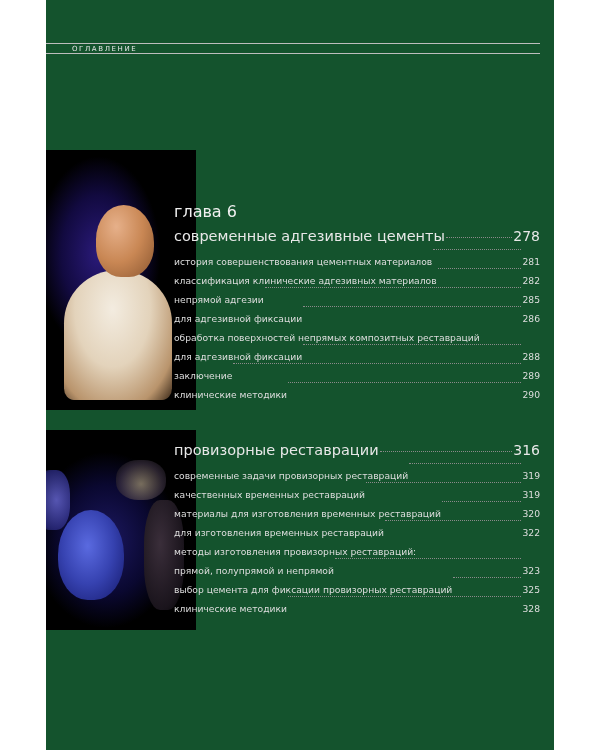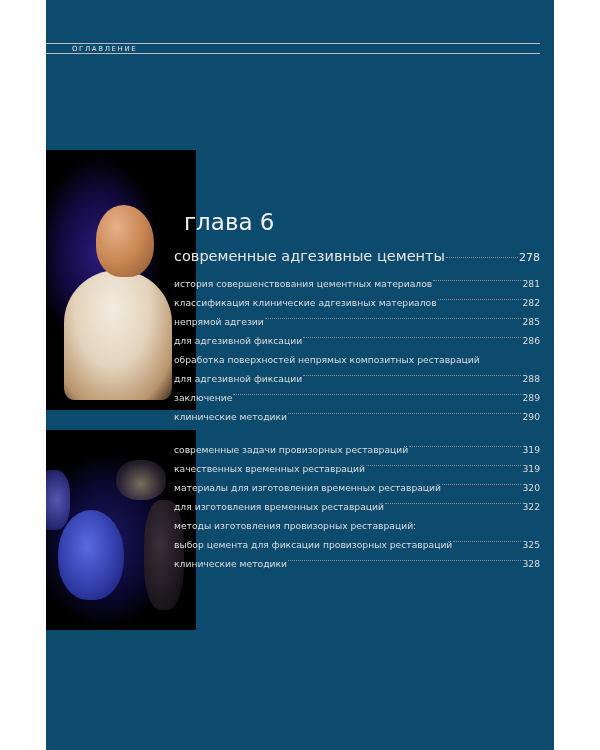--- a/index.html
+++ b/index.html
@@ -1,21 +1,21 @@
 <!DOCTYPE html>
 <html><head>
 <meta charset="utf-8">
 <style>
   html, body { margin: 0; padding: 0; }
   body {
     width: 600px; height: 750px; background: #ffffff; position: relative; overflow: hidden;
     font-family: "DejaVu Sans", sans-serif;
   }
   .page {
-    position: absolute; left: 46px; top: 0; width: 508px; height: 750px; background: #0c4a6e; overflow: hidden;
+    position: absolute; left: 46px; top: 0; width: 508px; height: 750px; background: #14532d; overflow: hidden;
   }
   .rule { position: absolute; left: 0; width: 494px; height: 1px; background: #bdbdbd; }
   .rule.top { top: 43px; }
   .rule.bottom { top: 53px; }
   .section-label {
     position: absolute; left: 26px; top: 45px; font-size: 7px; letter-spacing: 1.6px; color: #e6e6e6; line-height: 8px;
   }
   
   .photo { position: absolute; overflow: hidden; }
   .photo1 { left: 0; top: 150px; width: 150px; height: 260px;
@@ -32,25 +32,25 @@
     background: radial-gradient(ellipse at 60% 50%, #6a6ad8 0%, #2a2a80 70%, #000 100%); opacity: .8; }
   .tooth-back { position: absolute; left: 70px; top: 30px; width: 50px; height: 40px; border-radius: 45%;
     background: radial-gradient(ellipse at 50% 60%, #a89a7a 0%, #3a3040 60%, #000 100%); opacity: .7; }
   .tooth-right { position: absolute; left: 98px; top: 70px; width: 40px; height: 110px; border-radius: 40%;
     background: radial-gradient(ellipse at 40% 40%, #3a2e3a 0%, #1a141c 70%, #000 100%); }
 
   
   .chapter { position: absolute; left: 128px; width: 366px; color: #e8e8e8; }
   .chapter1 { top: 198px; }
   .chapter2 { top: 440px; }
-  .ch-number { font-size: 23px; line-height: 28px; color: #f0f0f0; font-weight: normal; margin: 10px; }
-  .ch-title-row { display: flex; align-items: baseline; font-size: 14.5px; line-height: 20px; margin-top: 6px; margin-bottom: 6px; }
-  .ch-title-row .page-num { font-size: 11px; }
+  .ch-number { font-size: 16px; line-height: 28px; color: #f0f0f0; font-weight: normal; margin: 0; }
+  .ch-title-row { display: flex; align-items: baseline; font-size: 14.5px; line-height: 20px; margin-top: 0; margin-bottom: 6px; }
+  .ch-title-row .page-num { font-size: 14px; }
   .entry { font-size: 9.2px; line-height: 19px; color: #dedede; }
-  .entry-row { display: flex; align-items: center; }
+  .entry-row { display: flex; align-items: flex-start; }
   .txt { white-space: nowrap; }
   .dots { flex: 1; border-bottom: 1px dotted #8a8a8a; margin: 0 1px; position: relative; top: -3px; min-width: 6px; }
   .page-num { white-space: nowrap; }
 </style>
 </head>
 <body>
 
 <div class="page">
   <div class="rule top"></div>
   <div class="section-label">ОГЛАВЛЕНИЕ</div>
@@ -122,20 +122,25 @@
     <div class="entry">
       <div class="entry-row">
           <span class="txt">клинические методики</span>
           <span class="dots"></span>
           <span class="page-num">290</span>
         </div>
     </div>
   </div>
 
   <div class="chapter chapter2">
+    <div class="ch-title-row">
+      <span class="txt">провизорные реставрации</span>
+      <span class="dots"></span>
+      <span class="page-num">316</span>
+    </div>
 
     <div class="entry">
       <div class="entry-row">
           <span class="txt">современные задачи провизорных реставраций</span>
           <span class="dots"></span>
           <span class="page-num">319</span>
         </div>
     </div>
     <div class="entry">
       <div class="entry-row">
@@ -153,20 +158,25 @@
     </div>
     <div class="entry">
       <div class="entry-row">
           <span class="txt">для изготовления временных реставраций</span>
           <span class="dots"></span>
           <span class="page-num">322</span>
         </div>
     </div>
     <div class="entry">
       <div class="txt">методы изготовления провизорных реставраций:</div>
+      <div class="entry-row">
+          <span class="txt">прямой, полупрямой и непрямой</span>
+          <span class="dots"></span>
+          <span class="page-num">323</span>
+        </div>
     </div>
     <div class="entry">
       <div class="entry-row">
           <span class="txt">выбор цемента для фиксации провизорных реставраций</span>
           <span class="dots"></span>
           <span class="page-num">325</span>
         </div>
     </div>
     <div class="entry">
       <div class="entry-row">

